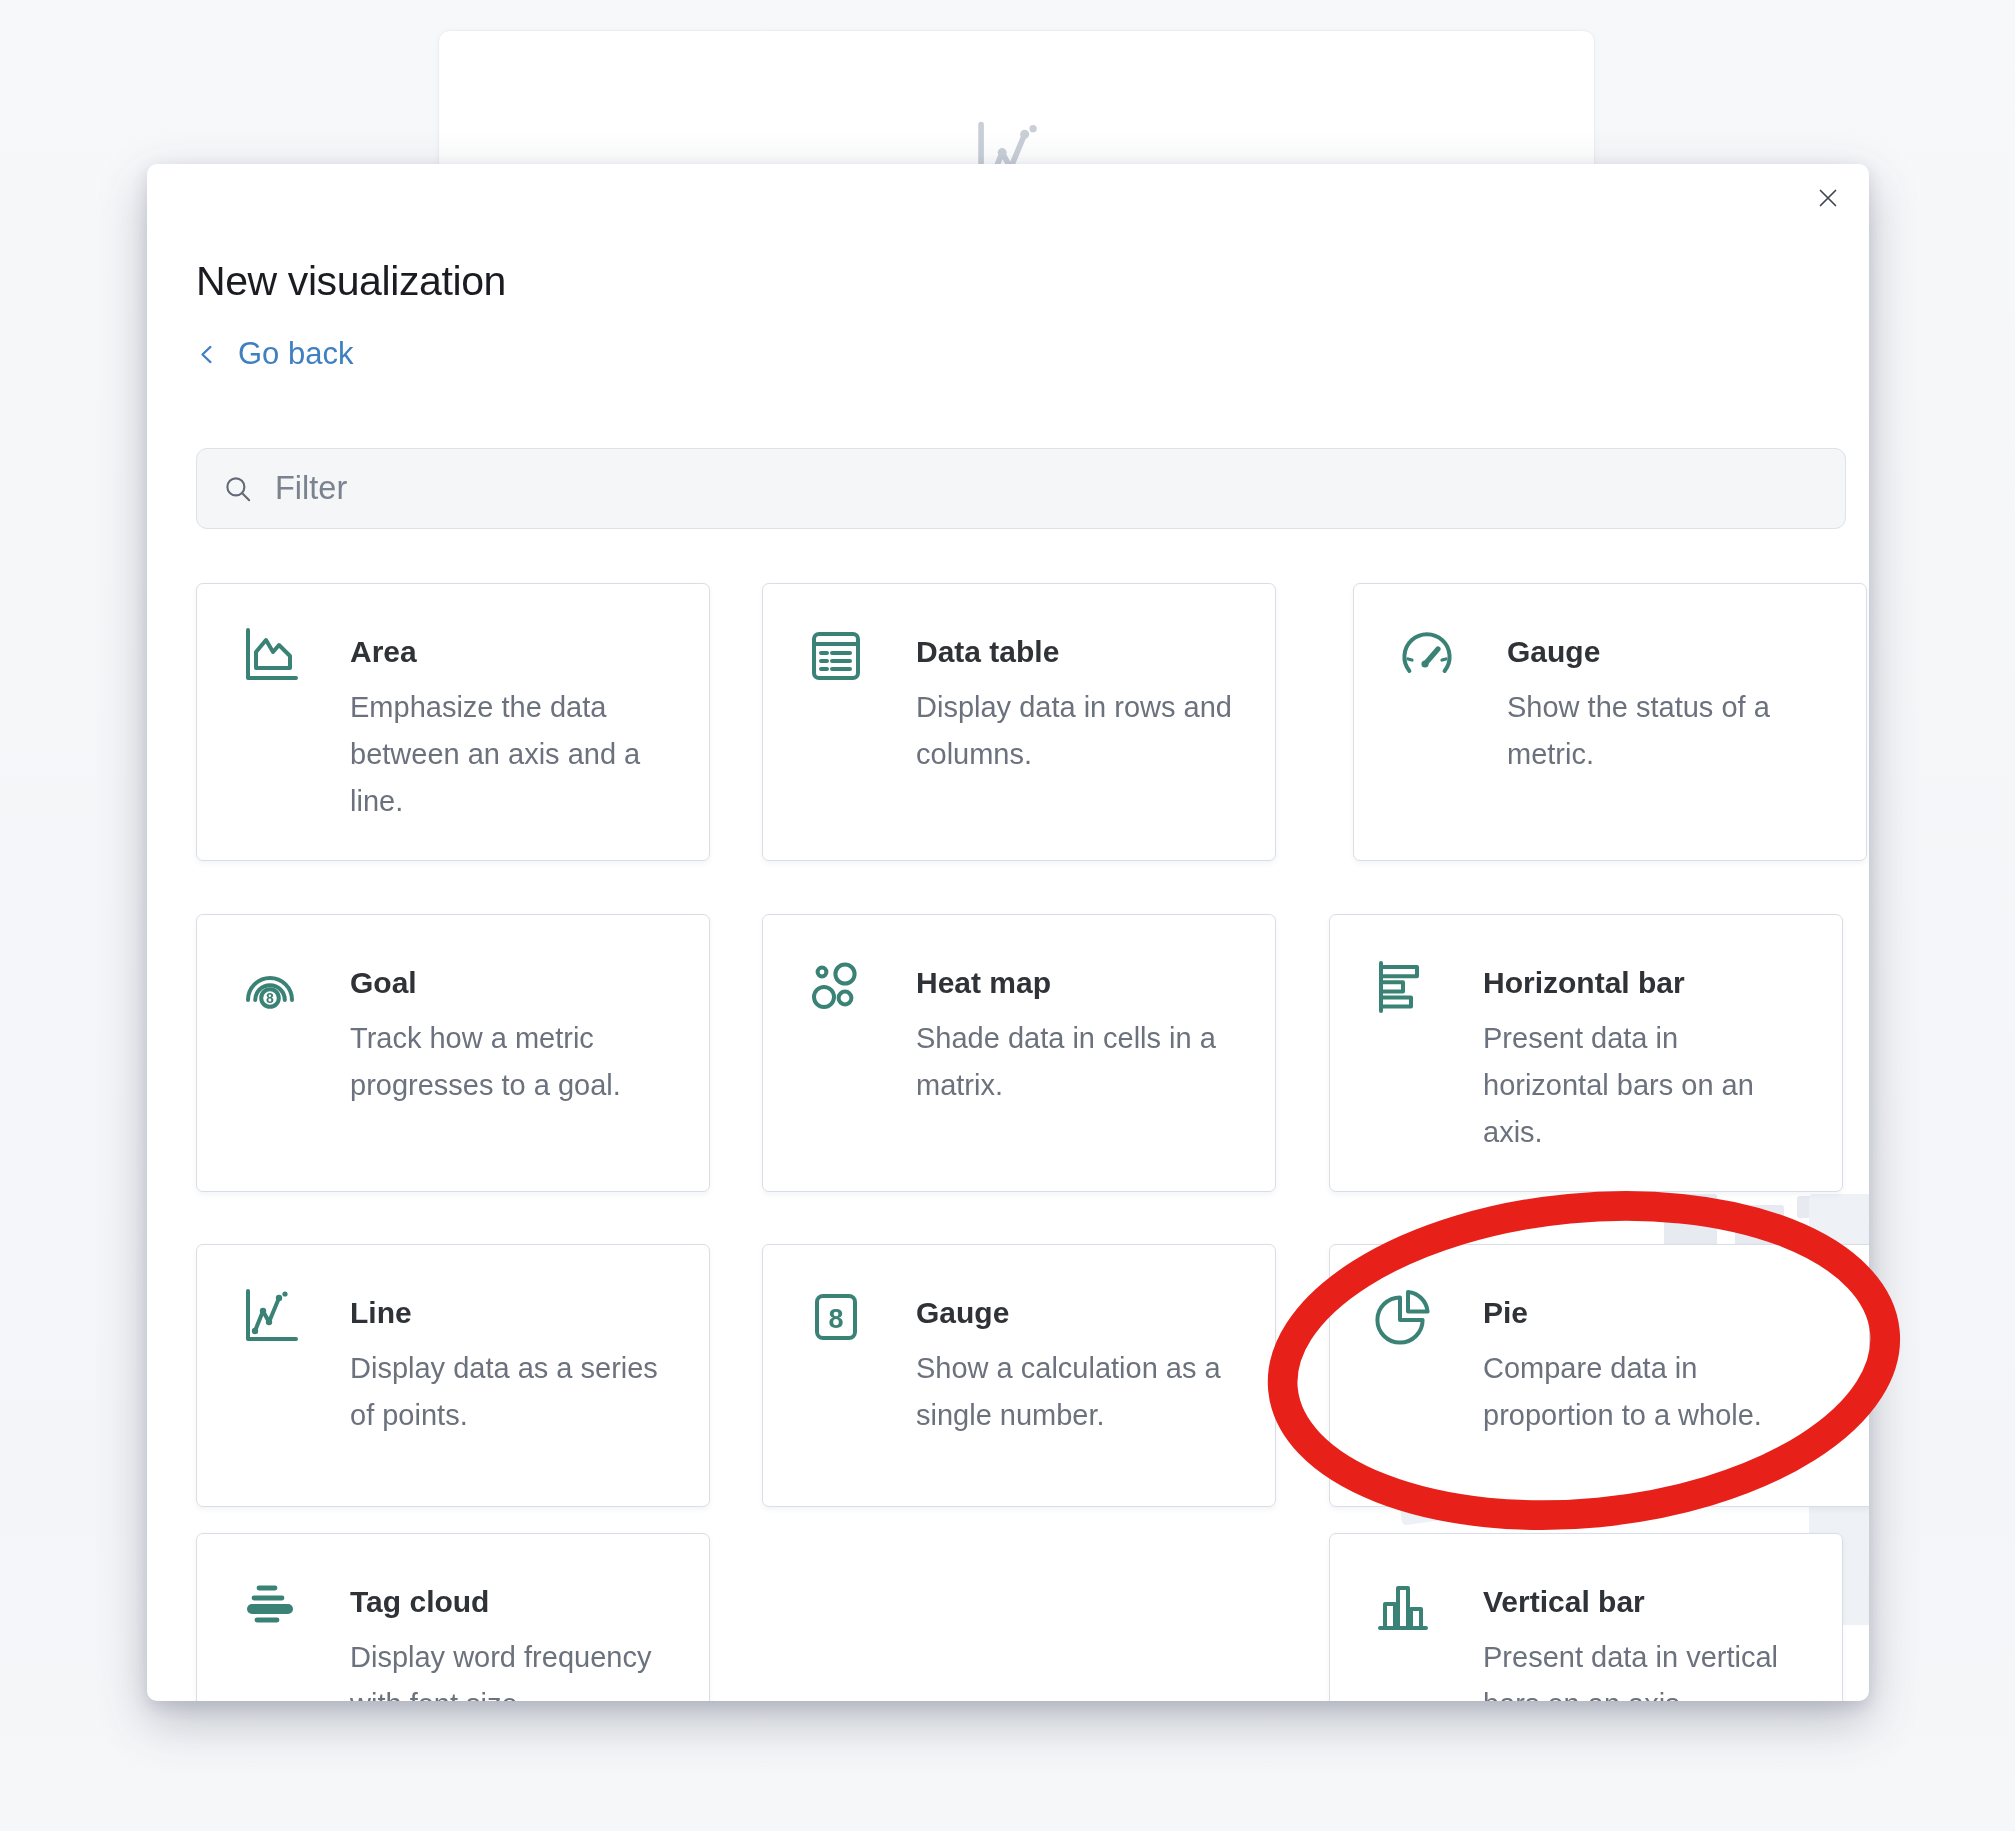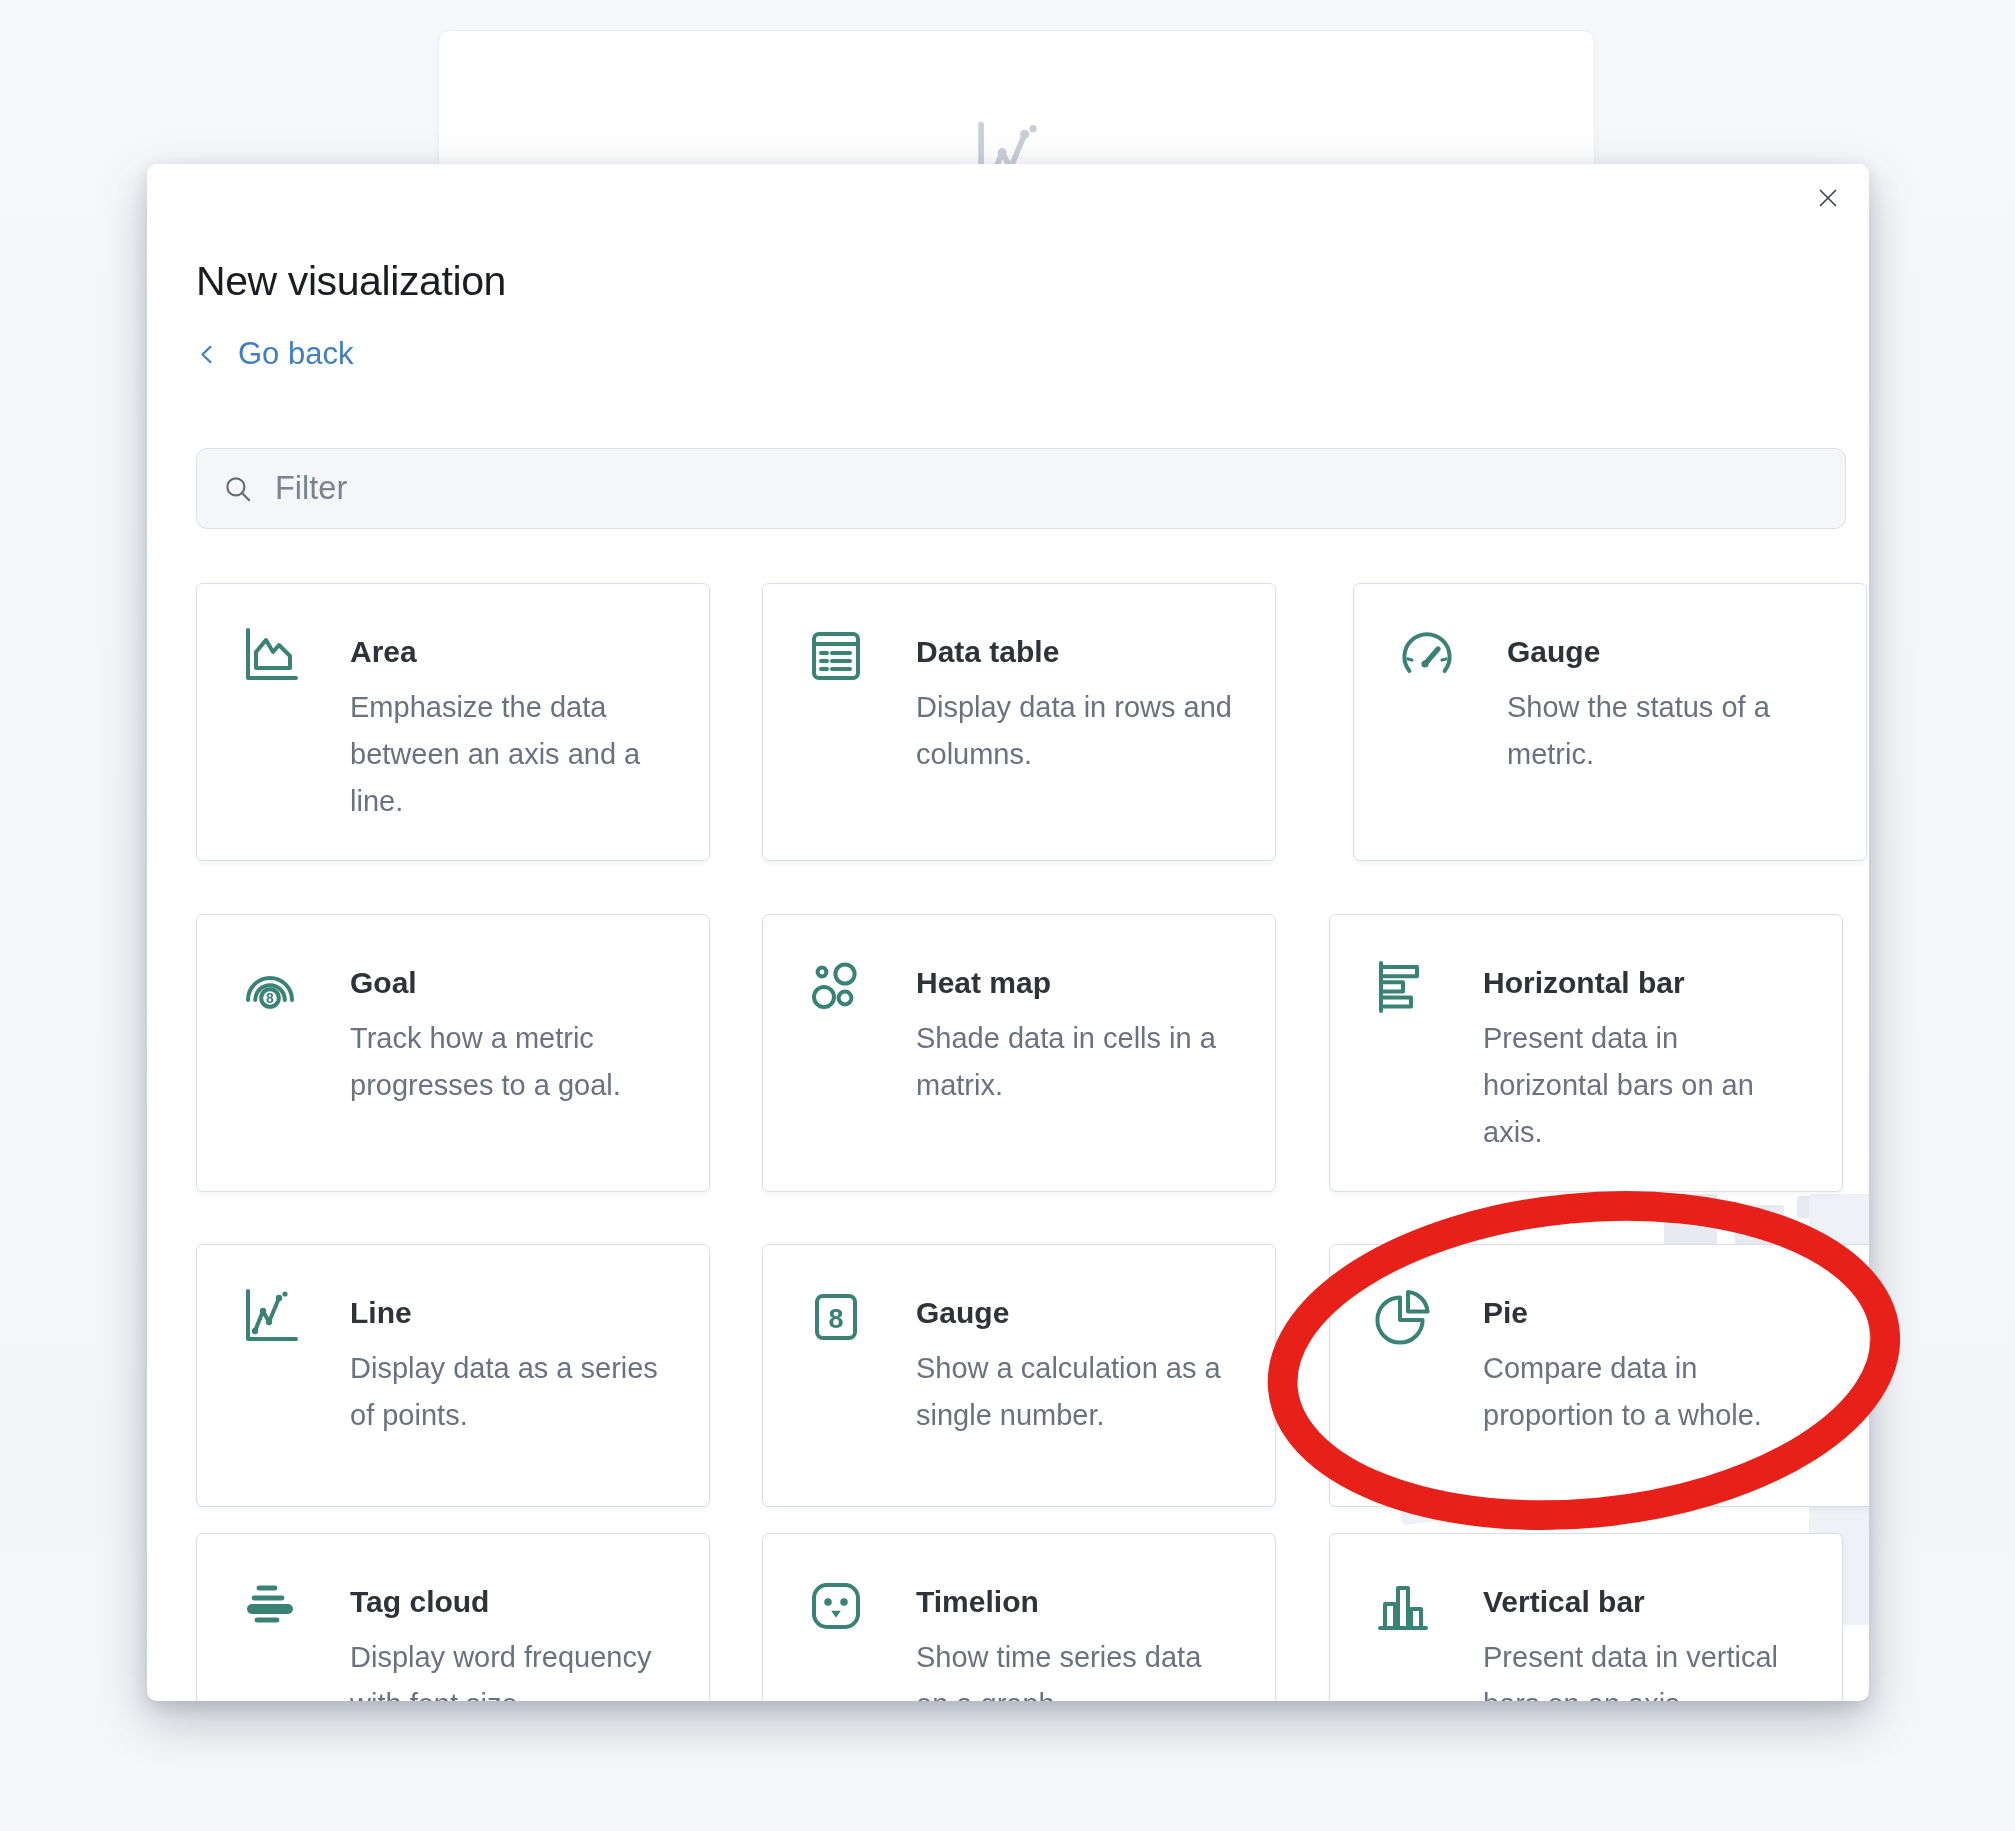--- a/index.html
+++ b/index.html
@@ -234,31 +234,20 @@
       <path d="M10.5 7h8" stroke-width="2.4"></path>
         <path d="M8 12h14" stroke-width="2.4"></path>
       <path d="M7 17.5h18" stroke-width="5"></path>
         <path d="M9.5 23h10" stroke-width="2.4"></path>
     </svg>
     <h3>Tag cloud</h3>
     <p>Display word frequency
 with font size.</p>
   </article>
 
-  <article class="card" style="left:615px;top:1369px;height:276px;">
-    <svg class="icon teal" viewBox="0 0 32 32">
-      <rect x="5" y="5.5" width="22" height="21" rx="6.5"></rect>
-      <circle class="fill" cx="12" cy="14" r="1.9"></circle>
-        <circle class="fill" cx="20" cy="14" r="1.9"></circle>
-      <path class="fill" d="M13.6 18.4h4.8L16 21.9z"></path>
-    </svg>
-    <h3>Timelion</h3>
-    <p>Show time series data
-on a graph.</p>
-  </article>
 
   <article class="card" style="left:1182px;top:1369px;height:276px;">
     <svg class="icon teal" viewBox="0 0 32 32">
       <path d="M4.5 27h23"></path>
       <rect x="7" y="15" width="5" height="12"></rect>
       <rect x="13.5" y="7" width="5" height="20"></rect>
       <rect x="20" y="17.5" width="5" height="9.5"></rect>
     </svg>
     <h3>Vertical bar</h3>
     <p>Present data in vertical

